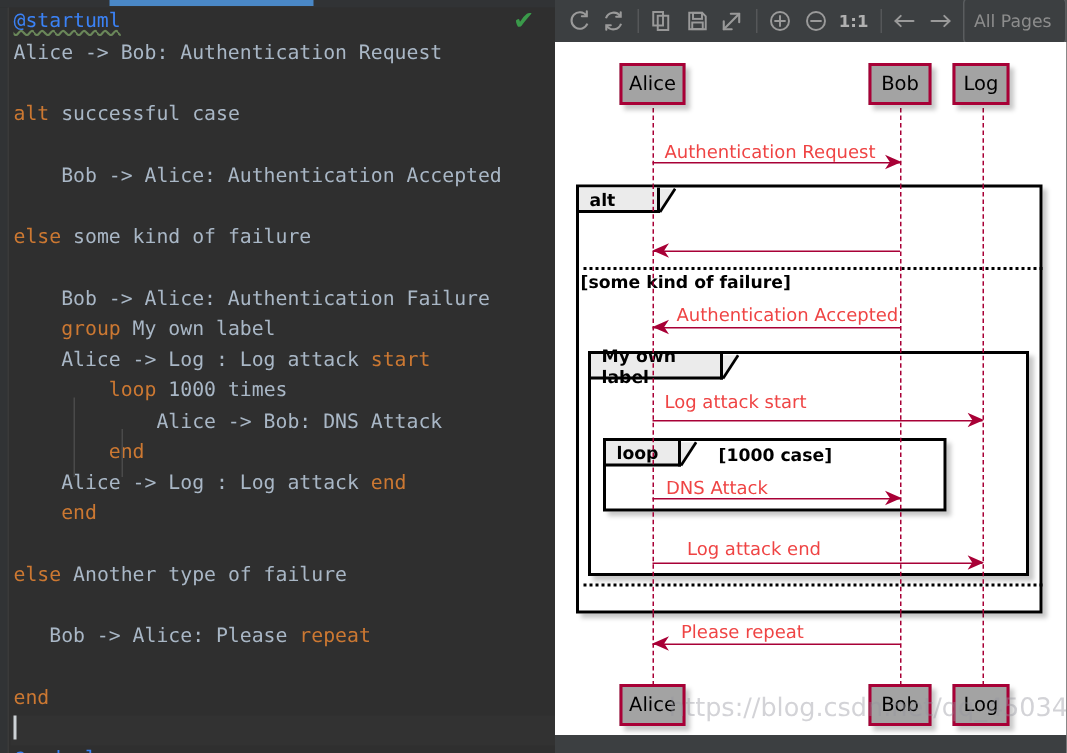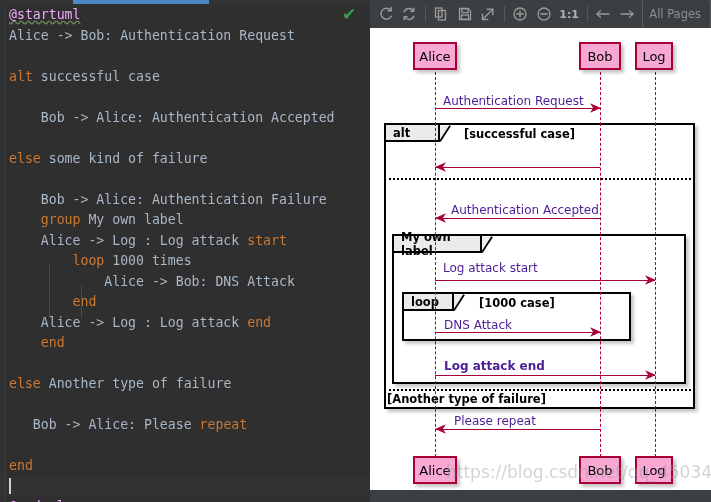--- a/index.html
+++ b/index.html
@@ -36,21 +36,21 @@
     font-family: "DejaVu Sans Mono", monospace;
     font-size: 13.2px;
     line-height: 20.5px;
     white-space: pre;
     color: #a9b7c6;
   }
   .ln { height: 20.5px; padding-left: 2px; }
   .ln.hl { background: #323232; }
   .tok-kw { color: #cc7832; }
   .tok-txt { color: #a9b7c6; }
-  .tok-tag { color: #f0abfc; }
+  .tok-tag { color: #3b82f6; }
   .squiggle {
     text-decoration: underline wavy #6a8759;
     text-decoration-skip-ink: none;
   }
   #caret {
     display: inline-block;
     width: 2px; height: 16px;
     background: #cdd2d6;
     vertical-align: -3px;
   }
@@ -114,42 +114,42 @@
     position: absolute; left: 0; top: 0; width: 341px; height: 462px;
   }
   #bottombar {
     position: absolute; left: 0; bottom: 0; width: 341px; height: 12px;
     background: #3c3f41;
   }
 
   
   .actor {
     position: absolute;
-    background: #f9a8d4;
+    background: #a3a3a3;
     border: 2px solid #a80036;
     box-shadow: 3px 3px 3px rgba(0,0,0,0.22);
     font-family: "DejaVu Sans", sans-serif;
     font-size: 13px;
     color: #000;
     display: flex; align-items: center; justify-content: center;
     height: 28px;
   }
   .lifeline {
     position: absolute;
     width: 0; border-left: 1.5px dashed #a80036;
   }
   .msg-line {
     position: absolute; height: 0;
     border-top: 1.5px solid #a80036;
   }
   .arrowhead { position: absolute; }
   .msg-label {
     position: absolute;
     font-family: "DejaVu Sans", sans-serif;
-    font-size: 12px; color: #4c1d95;
+    font-size: 12px; color: #ef4444;
     white-space: nowrap;
   }
   .frame {
     position: absolute;
     border: 2px solid #000;
     background: transparent;
     box-shadow: 3px 3px 3px rgba(0,0,0,0.22);
   }
   .frame-tab {
     position: absolute;
@@ -274,40 +274,39 @@
       <div id="diagram">
           <div class="lifeline" style="left: 65px; top: 44px; height: 390px;"></div>
           <div class="lifeline" style="left: 230px; top: 44px; height: 390px;"></div>
           <div class="lifeline" style="left: 285px; top: 44px; height: 390px;"></div>
           <div class="frame" style="left: 14px; top: 95px; width: 311px; height: 286px; background: rgb(255, 255, 255);">
             <div class="frame-tab" style="left: 0px; top: 0px; width: 54px;">alt</div>
             <svg class="frame-tab-notch" width="12" height="19" viewBox="0 0 12 19" style="left: 54px; top: 0px;">
               <path d="M0 0 L11 0 L0 17 Z" fill="#ebebeb" stroke="none"></path>
               <path d="M11 0 L0 17" stroke="#000" stroke-width="2" fill="none"></path>
             </svg>
-            <div class="frame-cond" style="left: 78px; top: 2px;">[successful case]</div>
           </div>
           <div class="frame-divider" style="left: 14px; top: 150px; width: 311px;"></div>
+          <div class="frame-cond" style="left: 17px; top: 153px;">[some kind of failure]</div>
           <div class="frame" style="left: 22px; top: 206px; width: 294px; height: 150px; background: rgb(255, 255, 255);">
             <div class="frame-tab" style="left: 0px; top: 0px; width: 88px;">My own label</div>
             <svg class="frame-tab-notch" width="12" height="19" viewBox="0 0 12 19" style="left: 88px; top: 0px;">
               <path d="M0 0 L11 0 L0 17 Z" fill="#ebebeb" stroke="none"></path>
               <path d="M11 0 L0 17" stroke="#000" stroke-width="2" fill="none"></path>
             </svg>
           </div>
           <div class="frame" style="left: 32px; top: 264px; width: 229px; height: 49px; background: rgb(255, 255, 255);">
             <div class="frame-tab" style="left: 0px; top: 0px; width: 50px;">loop</div>
             <svg class="frame-tab-notch" width="12" height="19" viewBox="0 0 12 19" style="left: 50px; top: 0px;">
               <path d="M0 0 L11 0 L0 17 Z" fill="#ebebeb" stroke="none"></path>
               <path d="M11 0 L0 17" stroke="#000" stroke-width="2" fill="none"></path>
             </svg>
             <div class="frame-cond" style="left: 75px; top: 2px;">[1000 case]</div>
           </div>
           <div class="frame-divider" style="left: 14px; top: 361px; width: 311px;"></div>
-          <div class="frame-cond" style="left: 17px; top: 364px;">[Another type of failure]</div>
           <div class="lifeline" style="left: 65px; top: 95px; height: 286px; z-index: 5;"></div>
           <div class="lifeline" style="left: 230px; top: 95px; height: 286px; z-index: 5;"></div>
           <div class="lifeline" style="left: 285px; top: 95px; height: 286px; z-index: 5;"></div>
           <div class="msg-line" style="left: 65px; top: 80px; width: 165px; z-index: 10;"></div>
           <svg class="arrowhead" width="12" height="12" viewBox="0 0 12 12" style="z-index: 11; left: 220px; top: 74px;">
             <path d="M0 1.2 L11 6 L0 10.8 L3.2 6 Z" fill="#a80036"></path>
           </svg>
           <div class="msg-label" style="left: 73px; top: 66px; z-index: 12;">Authentication Request</div>
           <div class="msg-line" style="left: 65px; top: 139px; width: 165px; z-index: 10;"></div>
           <svg class="arrowhead" width="12" height="12" viewBox="0 0 12 12" style="z-index: 11; left: 65px; top: 133px;">
@@ -325,21 +324,21 @@
           <div class="msg-label" style="left: 73px; top: 233px; z-index: 12;">Log attack start</div>
           <div class="msg-line" style="left: 65px; top: 304px; width: 165px; z-index: 10;"></div>
           <svg class="arrowhead" width="12" height="12" viewBox="0 0 12 12" style="z-index: 11; left: 220px; top: 298px;">
             <path d="M0 1.2 L11 6 L0 10.8 L3.2 6 Z" fill="#a80036"></path>
           </svg>
           <div class="msg-label" style="left: 74px; top: 290px; z-index: 12;">DNS Attack</div>
           <div class="msg-line" style="left: 65px; top: 347px; width: 220px; z-index: 10;"></div>
           <svg class="arrowhead" width="12" height="12" viewBox="0 0 12 12" style="z-index: 11; left: 275px; top: 341px;">
             <path d="M0 1.2 L11 6 L0 10.8 L3.2 6 Z" fill="#a80036"></path>
           </svg>
-          <div class="msg-label" style="left: 74px; top: 331px; z-index: 12; font-weight: bold;">Log attack end</div>
+          <div class="msg-label" style="left: 88px; top: 331px; z-index: 12;">Log attack end</div>
           <div class="msg-line" style="left: 65px; top: 401px; width: 165px; z-index: 10;"></div>
           <svg class="arrowhead" width="12" height="12" viewBox="0 0 12 12" style="z-index: 11; left: 65px; top: 395px;">
             <path d="M11 1.2 L0 6 L11 10.8 L7.8 6 Z" fill="#a80036"></path>
           </svg>
           <div class="msg-label" style="left: 84px; top: 386px; z-index: 12; text-align: right;">Please repeat</div>
           <div class="actor" style="left: 43px; top: 14px; width: 44px;">Alice</div>
           <div class="actor" style="left: 209px; top: 14px; width: 42px;">Bob</div>
           <div class="actor" style="left: 265px; top: 14px; width: 38px;">Log</div>
           <div class="actor" style="left: 43px; top: 428px; width: 44px;">Alice</div>
           <div class="actor" style="left: 209px; top: 428px; width: 42px;">Bob</div>

